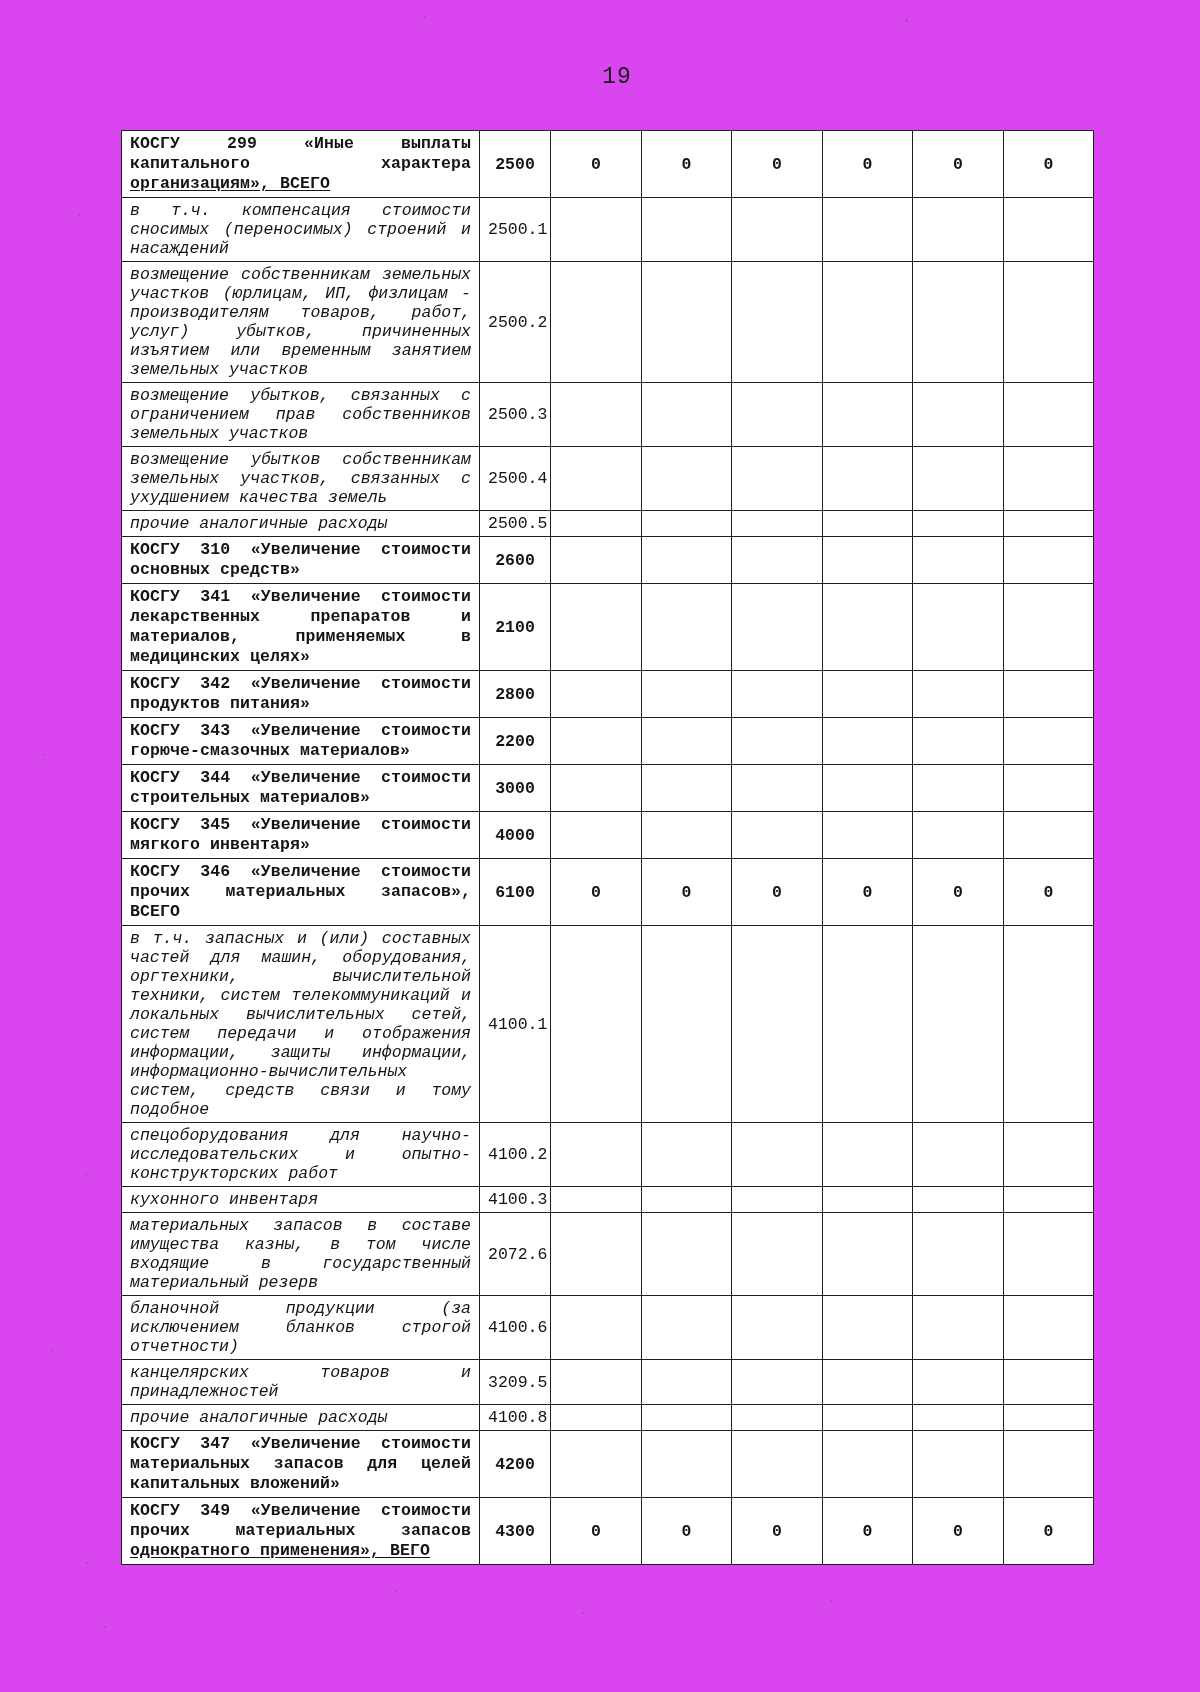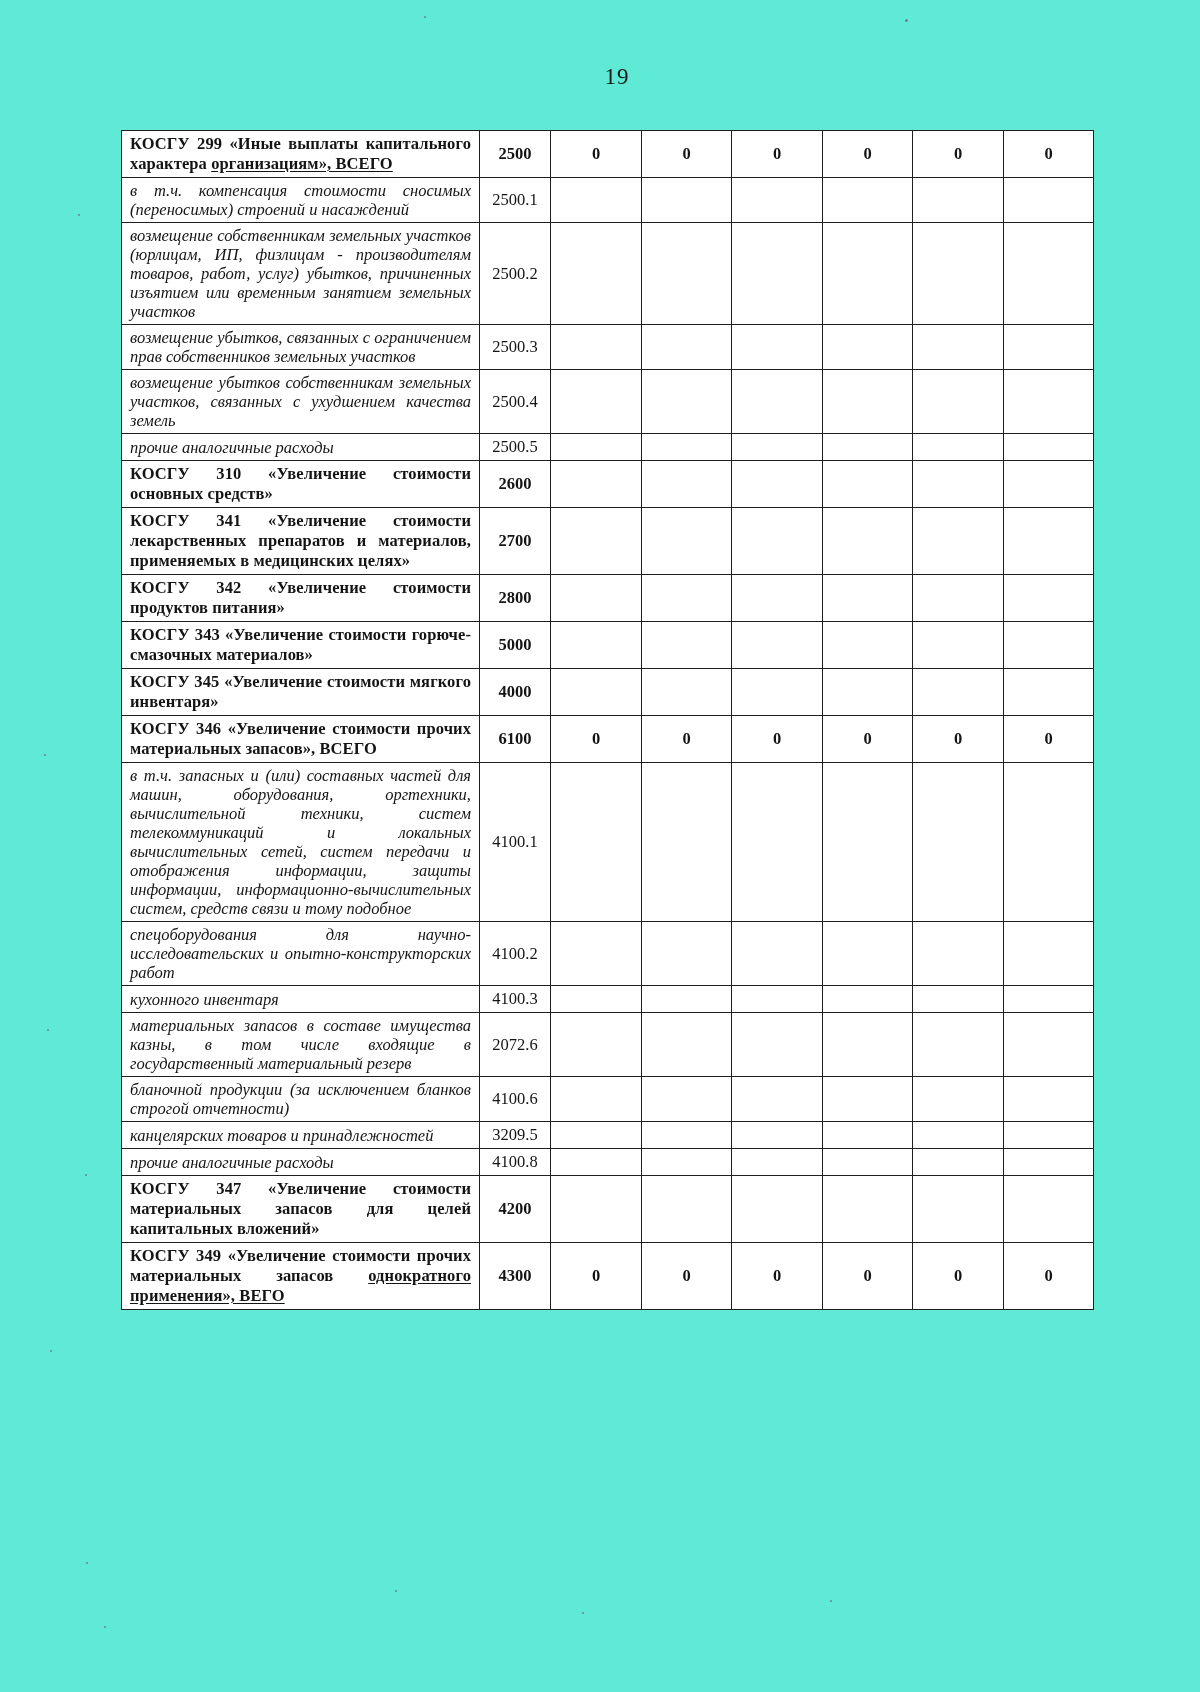--- a/index.html
+++ b/index.html
@@ -4,22 +4,22 @@
 <style>
   html, body {
     margin: 0;
     padding: 0;
     background: #ffffff;
   }
   .page {
     position: relative;
     width: 1200px;
     height: 1692px;
-    background: #5eead4;
-    font-family: Liberation Serif, serif;
+    background: #d946ef;
+    font-family: Liberation Mono, monospace;
     color: #141414;
     overflow: hidden;
   }
   .page-number {
     position: absolute;
     top: 64px;
     left: 0;
     width: 1234px;
     text-align: center;
     font-size: 23px;
@@ -165,41 +165,51 @@
     <td class="code">2600</td>
     <td class="val"></td>
     <td class="val"></td>
     <td class="val"></td>
     <td class="val"></td>
     <td class="val"></td>
     <td class="val"></td>
   </tr>
         <tr class="row-bold">
     <td class="desc"><span>КОСГУ 341 «Увеличение стоимости лекарственных препаратов и материалов, применяемых в медицинских целях»</span></td>
-    <td class="code">2700</td>
+    <td class="code">2100</td>
     <td class="val"></td>
     <td class="val"></td>
     <td class="val"></td>
     <td class="val"></td>
     <td class="val"></td>
     <td class="val"></td>
   </tr>
         <tr class="row-bold">
     <td class="desc"><span>КОСГУ 342 «Увеличение стоимости продуктов питания»</span></td>
     <td class="code">2800</td>
     <td class="val"></td>
     <td class="val"></td>
     <td class="val"></td>
     <td class="val"></td>
     <td class="val"></td>
     <td class="val"></td>
   </tr>
         <tr class="row-bold">
     <td class="desc"><span>КОСГУ 343 «Увеличение стоимости горюче-смазочных материалов»</span></td>
-    <td class="code">5000</td>
+    <td class="code">2200</td>
+    <td class="val"></td>
+    <td class="val"></td>
+    <td class="val"></td>
+    <td class="val"></td>
+    <td class="val"></td>
+    <td class="val"></td>
+  </tr>
+        <tr class="row-bold">
+    <td class="desc"><span>КОСГУ 344 «Увеличение стоимости строительных материалов»</span></td>
+    <td class="code">3000</td>
     <td class="val"></td>
     <td class="val"></td>
     <td class="val"></td>
     <td class="val"></td>
     <td class="val"></td>
     <td class="val"></td>
   </tr>
         <tr class="row-bold">
     <td class="desc"><span>КОСГУ 345 «Увеличение стоимости мягкого инвентаря»</span></td>
     <td class="code">4000</td>

